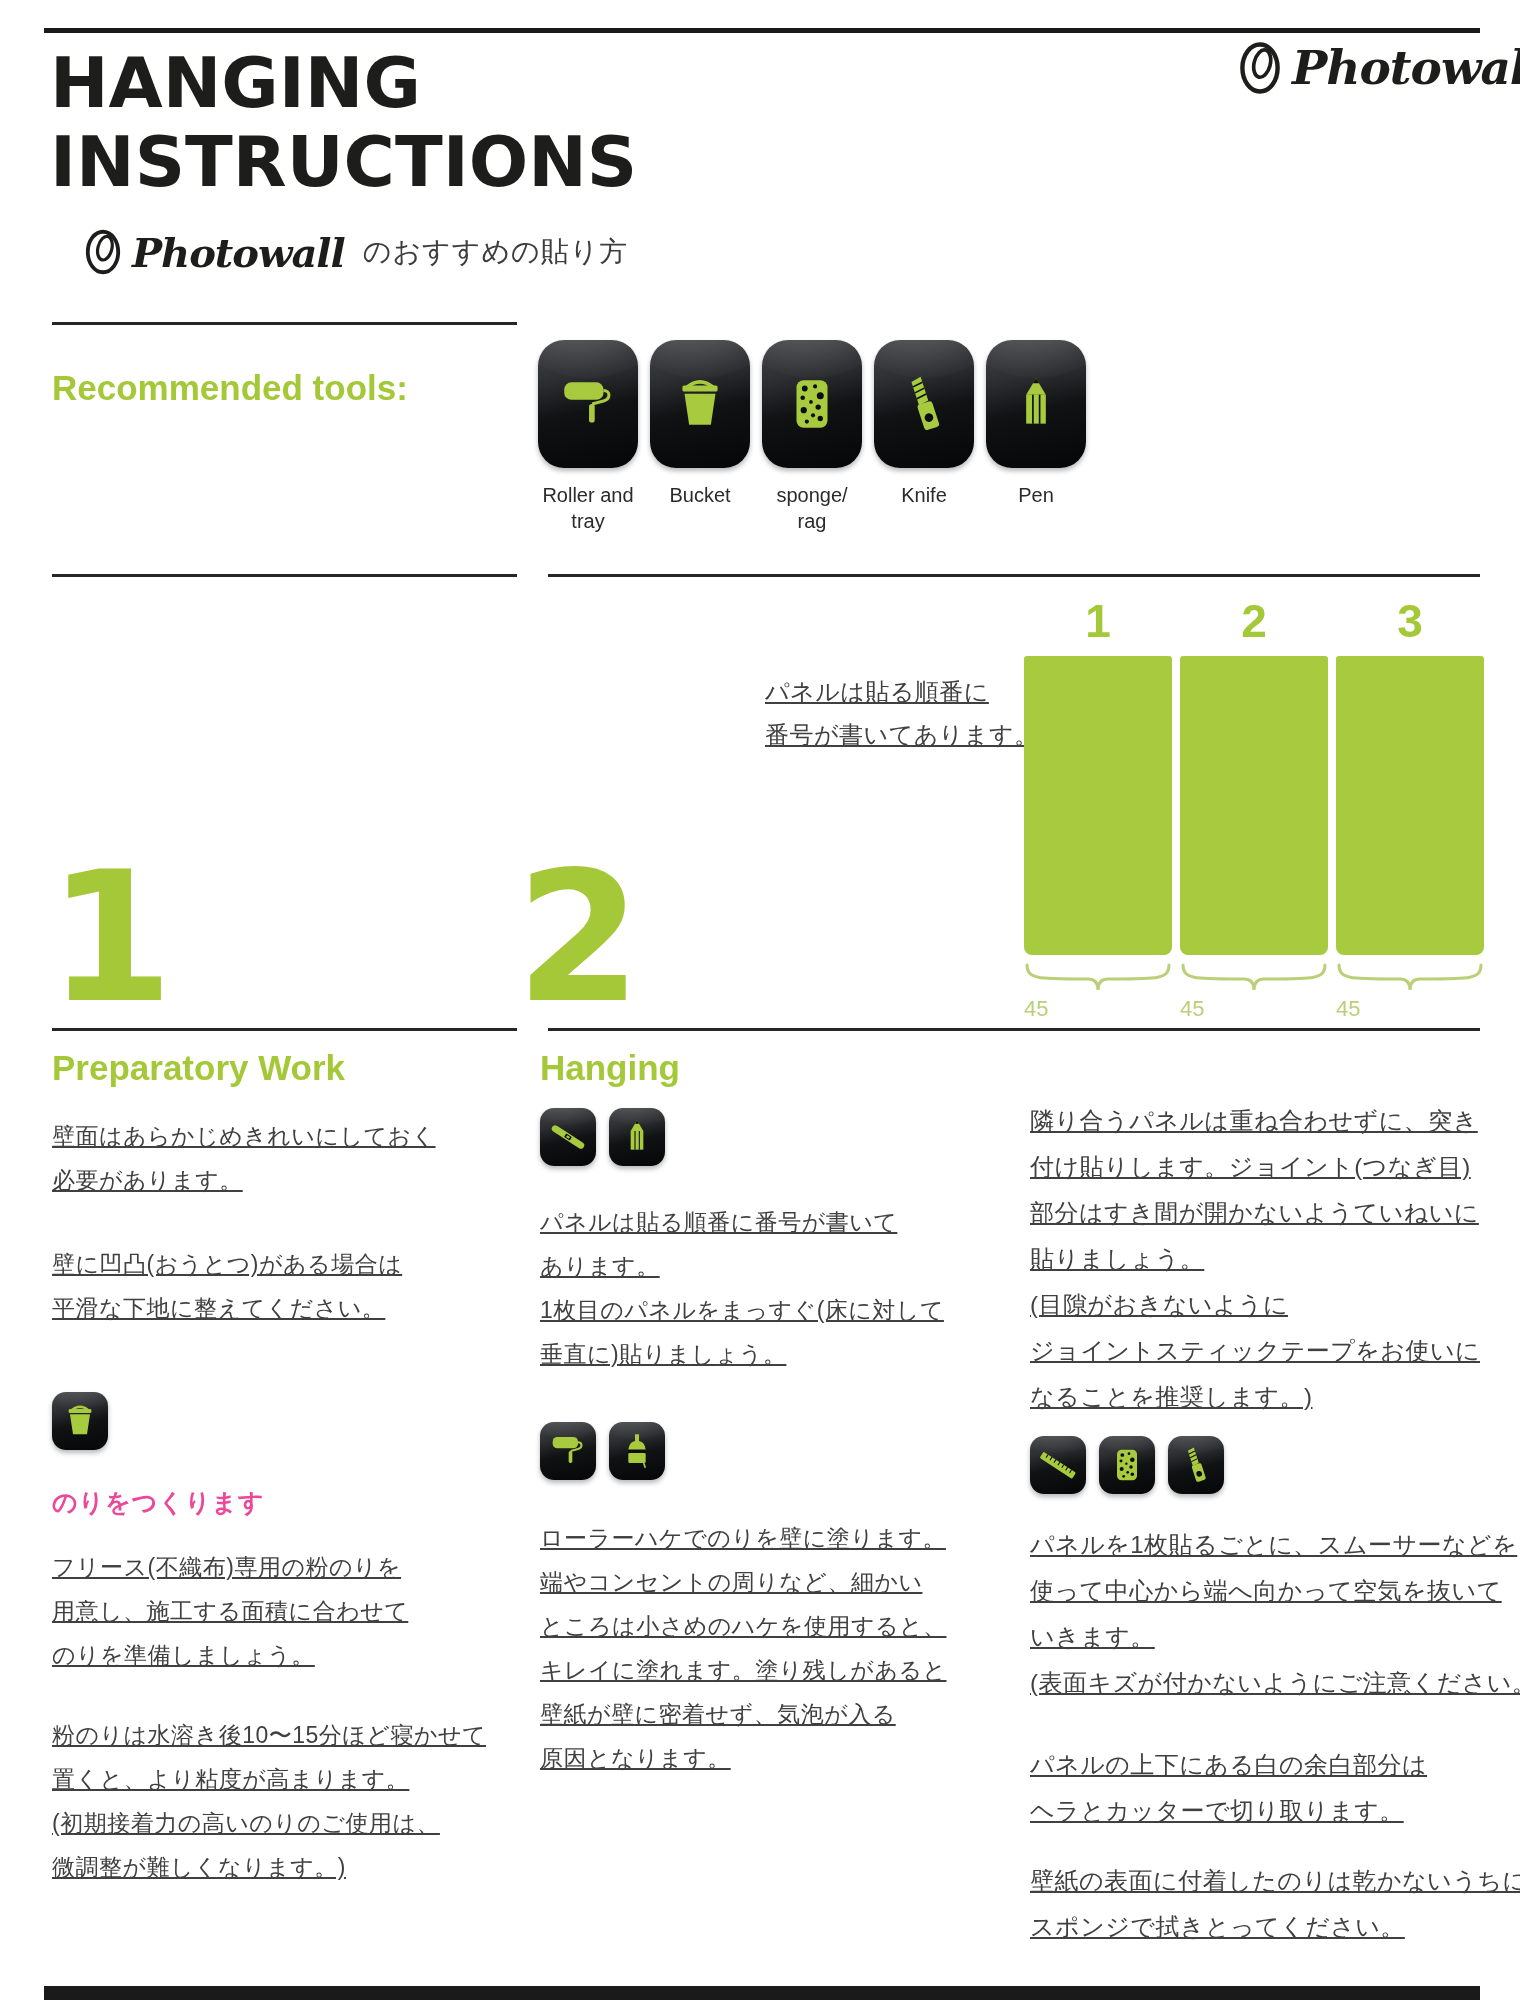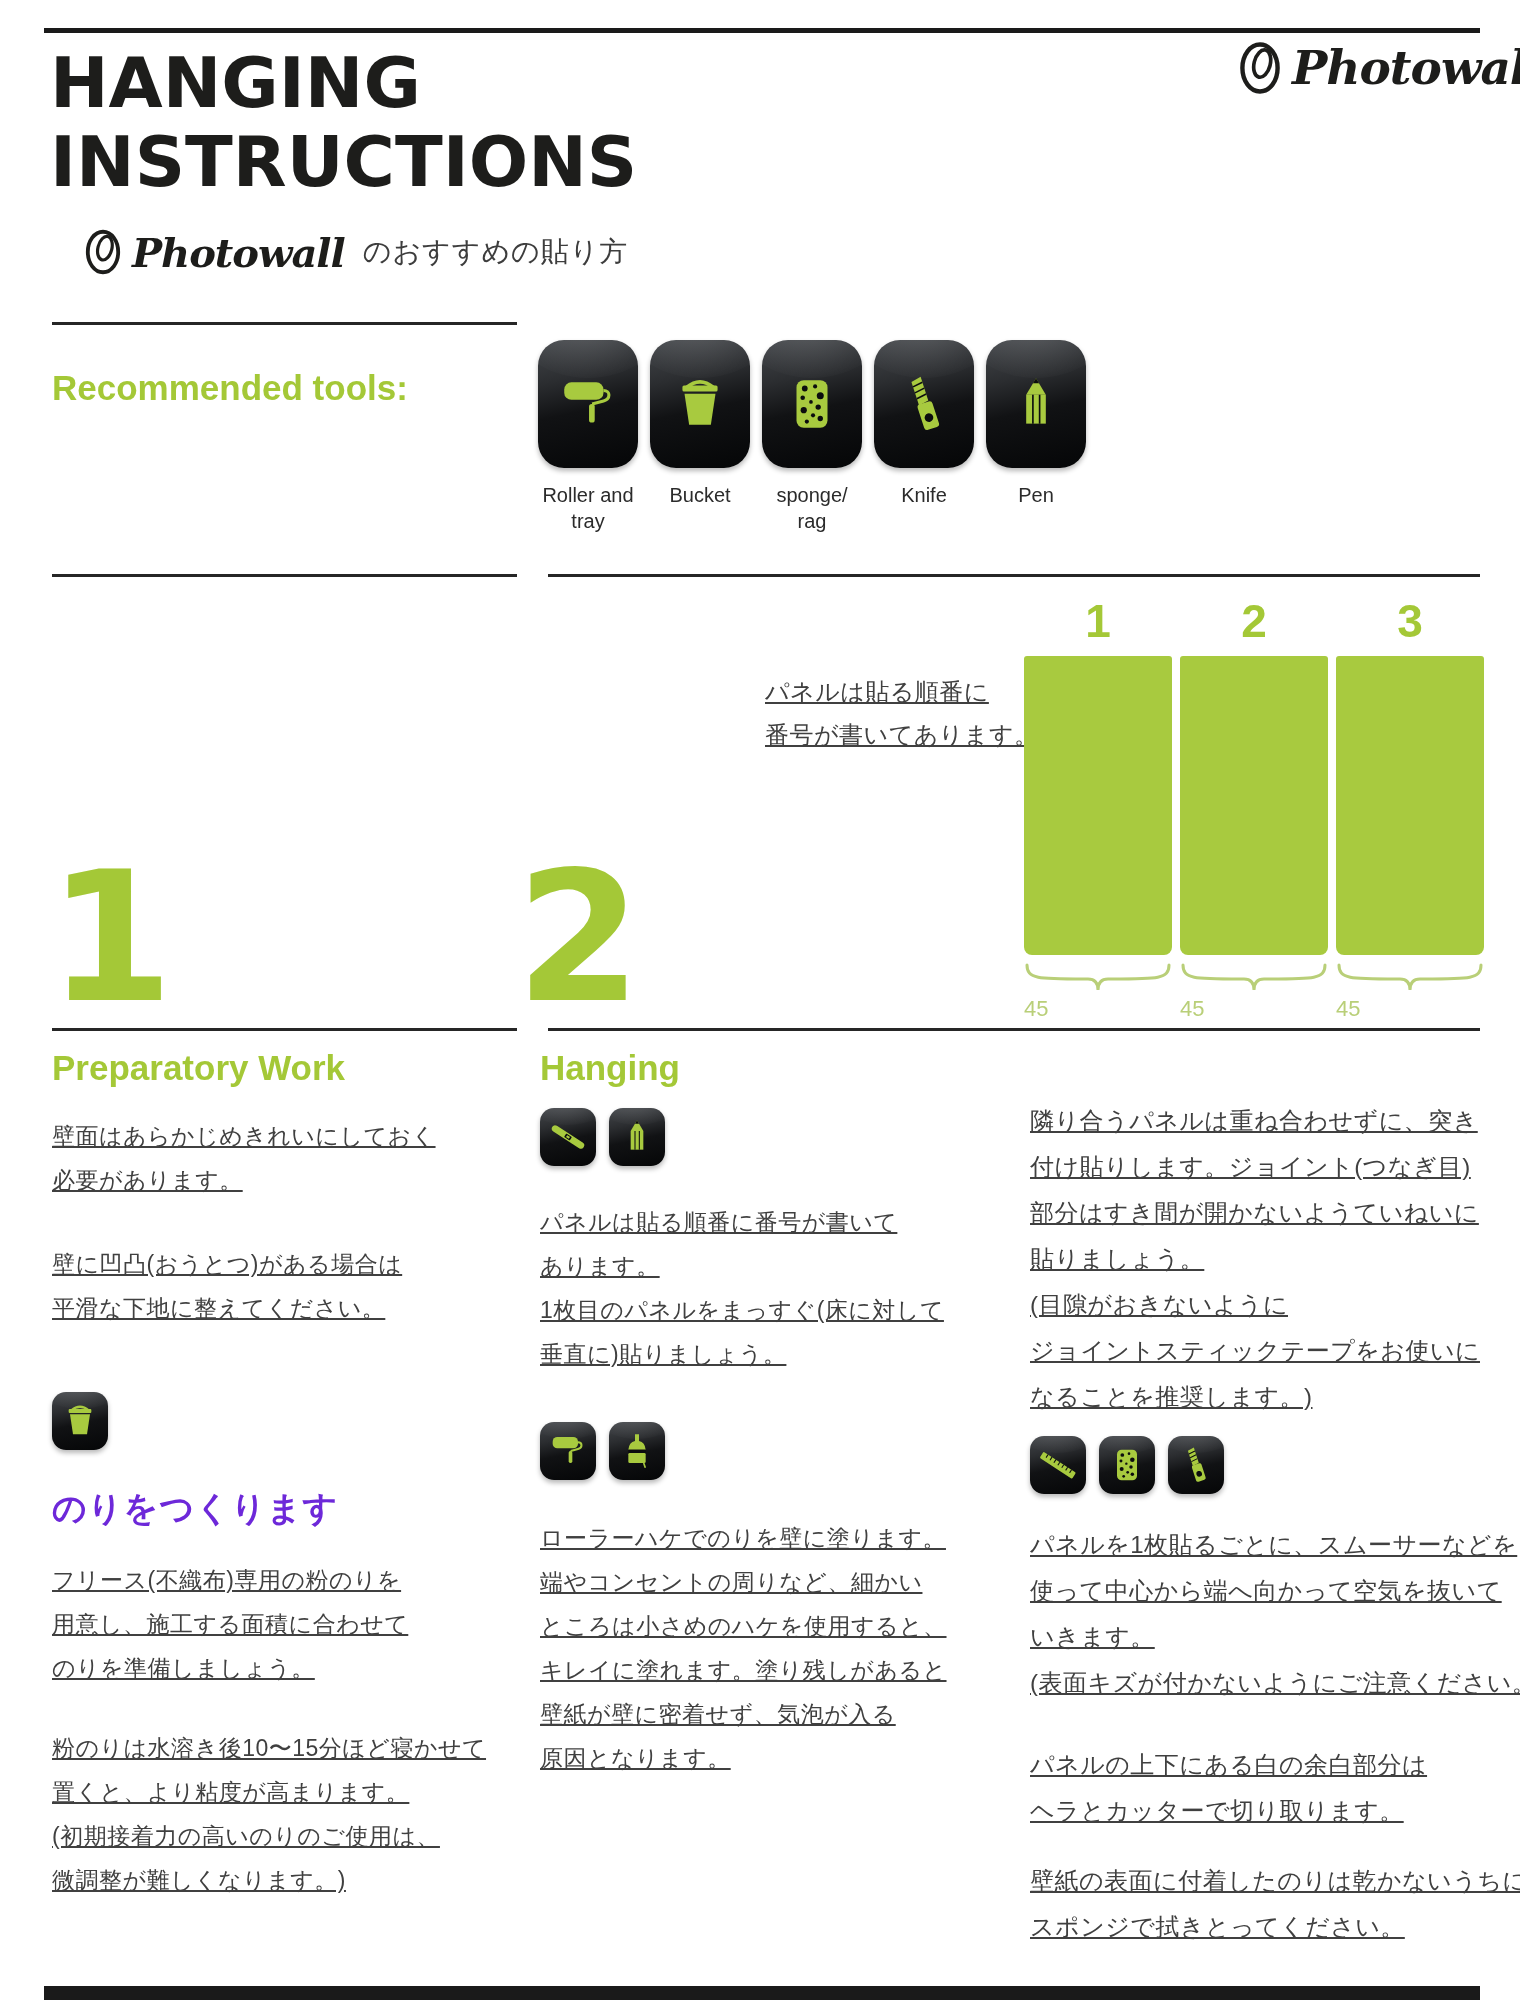--- a/index.html
+++ b/index.html
@@ -49,21 +49,21 @@
          border-radius:3px 3px 8px 8px;}
   .brace{position:absolute;top:366px;width:148px;height:32px;}
   .width-label{position:absolute;top:400px;width:148px;text-align:left;
                color:#b9cf78;font-size:22px;}
 
   .col{position:absolute;}
   .col-left{left:52px;top:1048px;width:460px;}
   .col-mid{left:540px;top:1048px;width:480px;}
   .col-right{left:1030px;top:1048px;width:470px;}
   .col-right .jp{font-size:24px;line-height:46px;}
-  .subhead-jp{font-size:34px;font-weight:bold;color:#6d28d9;letter-spacing:1px;}
+  .subhead-jp{font-size:25px;font-weight:bold;color:#ec4899;letter-spacing:1px;}
   .icon-row{display:flex;gap:13px;}
 </style>
 </head>
 <body>
 
 <svg width="0" height="0" style="position:absolute" aria-hidden="true">
   <defs>
     <symbol id="sym-mark" viewBox="0 0 60 72">
       <ellipse cx="30" cy="36" rx="24" ry="32" fill="none" stroke="#1d1d1b" stroke-width="6"></ellipse>
       <ellipse cx="33" cy="30" rx="11" ry="19" fill="none" stroke="#1d1d1b" stroke-width="5" transform="rotate(14 33 30)"></ellipse>

